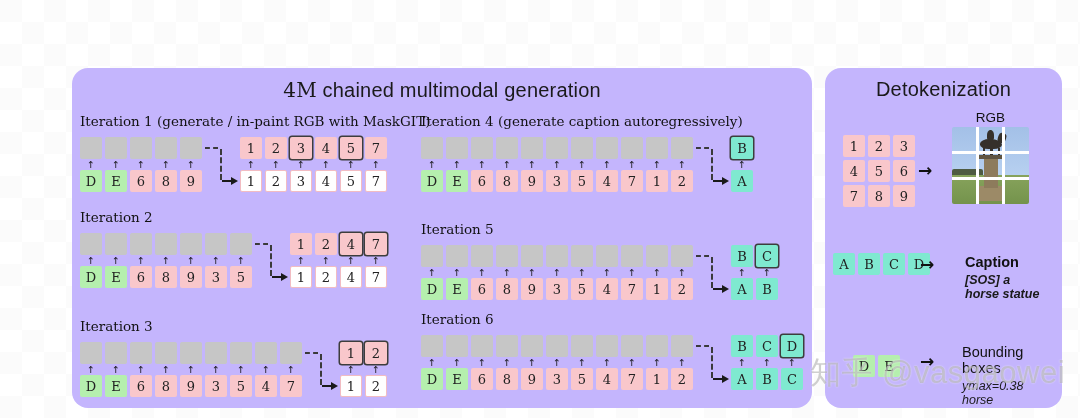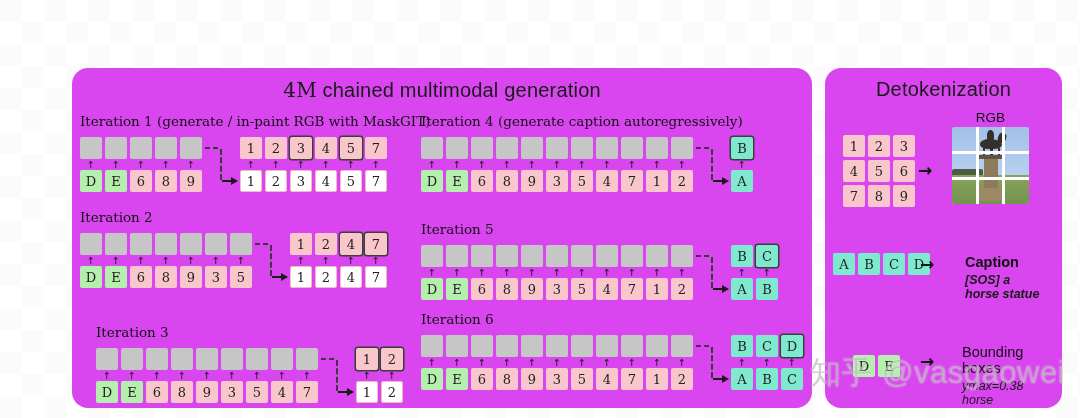--- a/index.html
+++ b/index.html
@@ -3,21 +3,21 @@
 <meta charset="utf-8">
 <style>
   html,body{margin:0;padding:0;}
   body{
     width:1080px;height:418px;position:relative;overflow:hidden;
     font-family:"Liberation Sans",sans-serif;
     background-color:#fefefe;
     background-image:conic-gradient(#ffffff 90deg,#fbfbfb 90deg 180deg,#ffffff 180deg 270deg,#fbfbfb 270deg);
     background-size:44px 44px;
   }
-  .panel{position:absolute;background:#d946ef;border-radius:16px;}
+  .panel{position:absolute;background:#c4b5fd;border-radius:16px;}
   #gen-panel{left:72px;top:68px;width:740px;height:340px;}
   #detok-panel{left:825px;top:68px;width:237px;height:340px;}
   .panel-title{position:absolute;left:0;right:0;top:10px;text-align:center;
     font-size:20px;color:#1a1a1a;letter-spacing:.2px;}
   .serif{font-family:"DejaVu Serif",serif;}
   
   .iter{position:absolute;}
   .itlabel{font-family:"DejaVu Serif",serif;font-size:13.5px;color:#111;
     white-space:nowrap;height:19px;margin-bottom:5px;}
   .diagram{display:flex;align-items:flex-start;}
@@ -210,21 +210,21 @@
             <div class="sq" style="background: rgb(255, 255, 255); border: 1px solid rgb(242, 188, 194);">4</div>
           </div>
           <div class="tcol">
             <div class="sq hl" style="background: rgb(249, 199, 203);">7</div>
             <div class="up">↑</div>
             <div class="sq" style="background: rgb(255, 255, 255); border: 1px solid rgb(242, 188, 194);">7</div>
           </div>
         </div>
       </div>
     </div>
-    <div class="iter" style="left: 8px; top: 256px; margin-left: 16px;">
+    <div class="iter" style="left: 8px; top: 250px;">
       <div class="itlabel">Iteration 3</div>
       <div class="diagram">
         <div class="tgroup">
           <div class="tcol">
             <div class="sq" style="background: rgb(198, 198, 198);"></div>
             <div class="up">↑</div>
             <div class="sq" style="background: rgb(181, 239, 174);">D</div>
           </div>
           <div class="tcol">
             <div class="sq" style="background: rgb(198, 198, 198);"></div>

